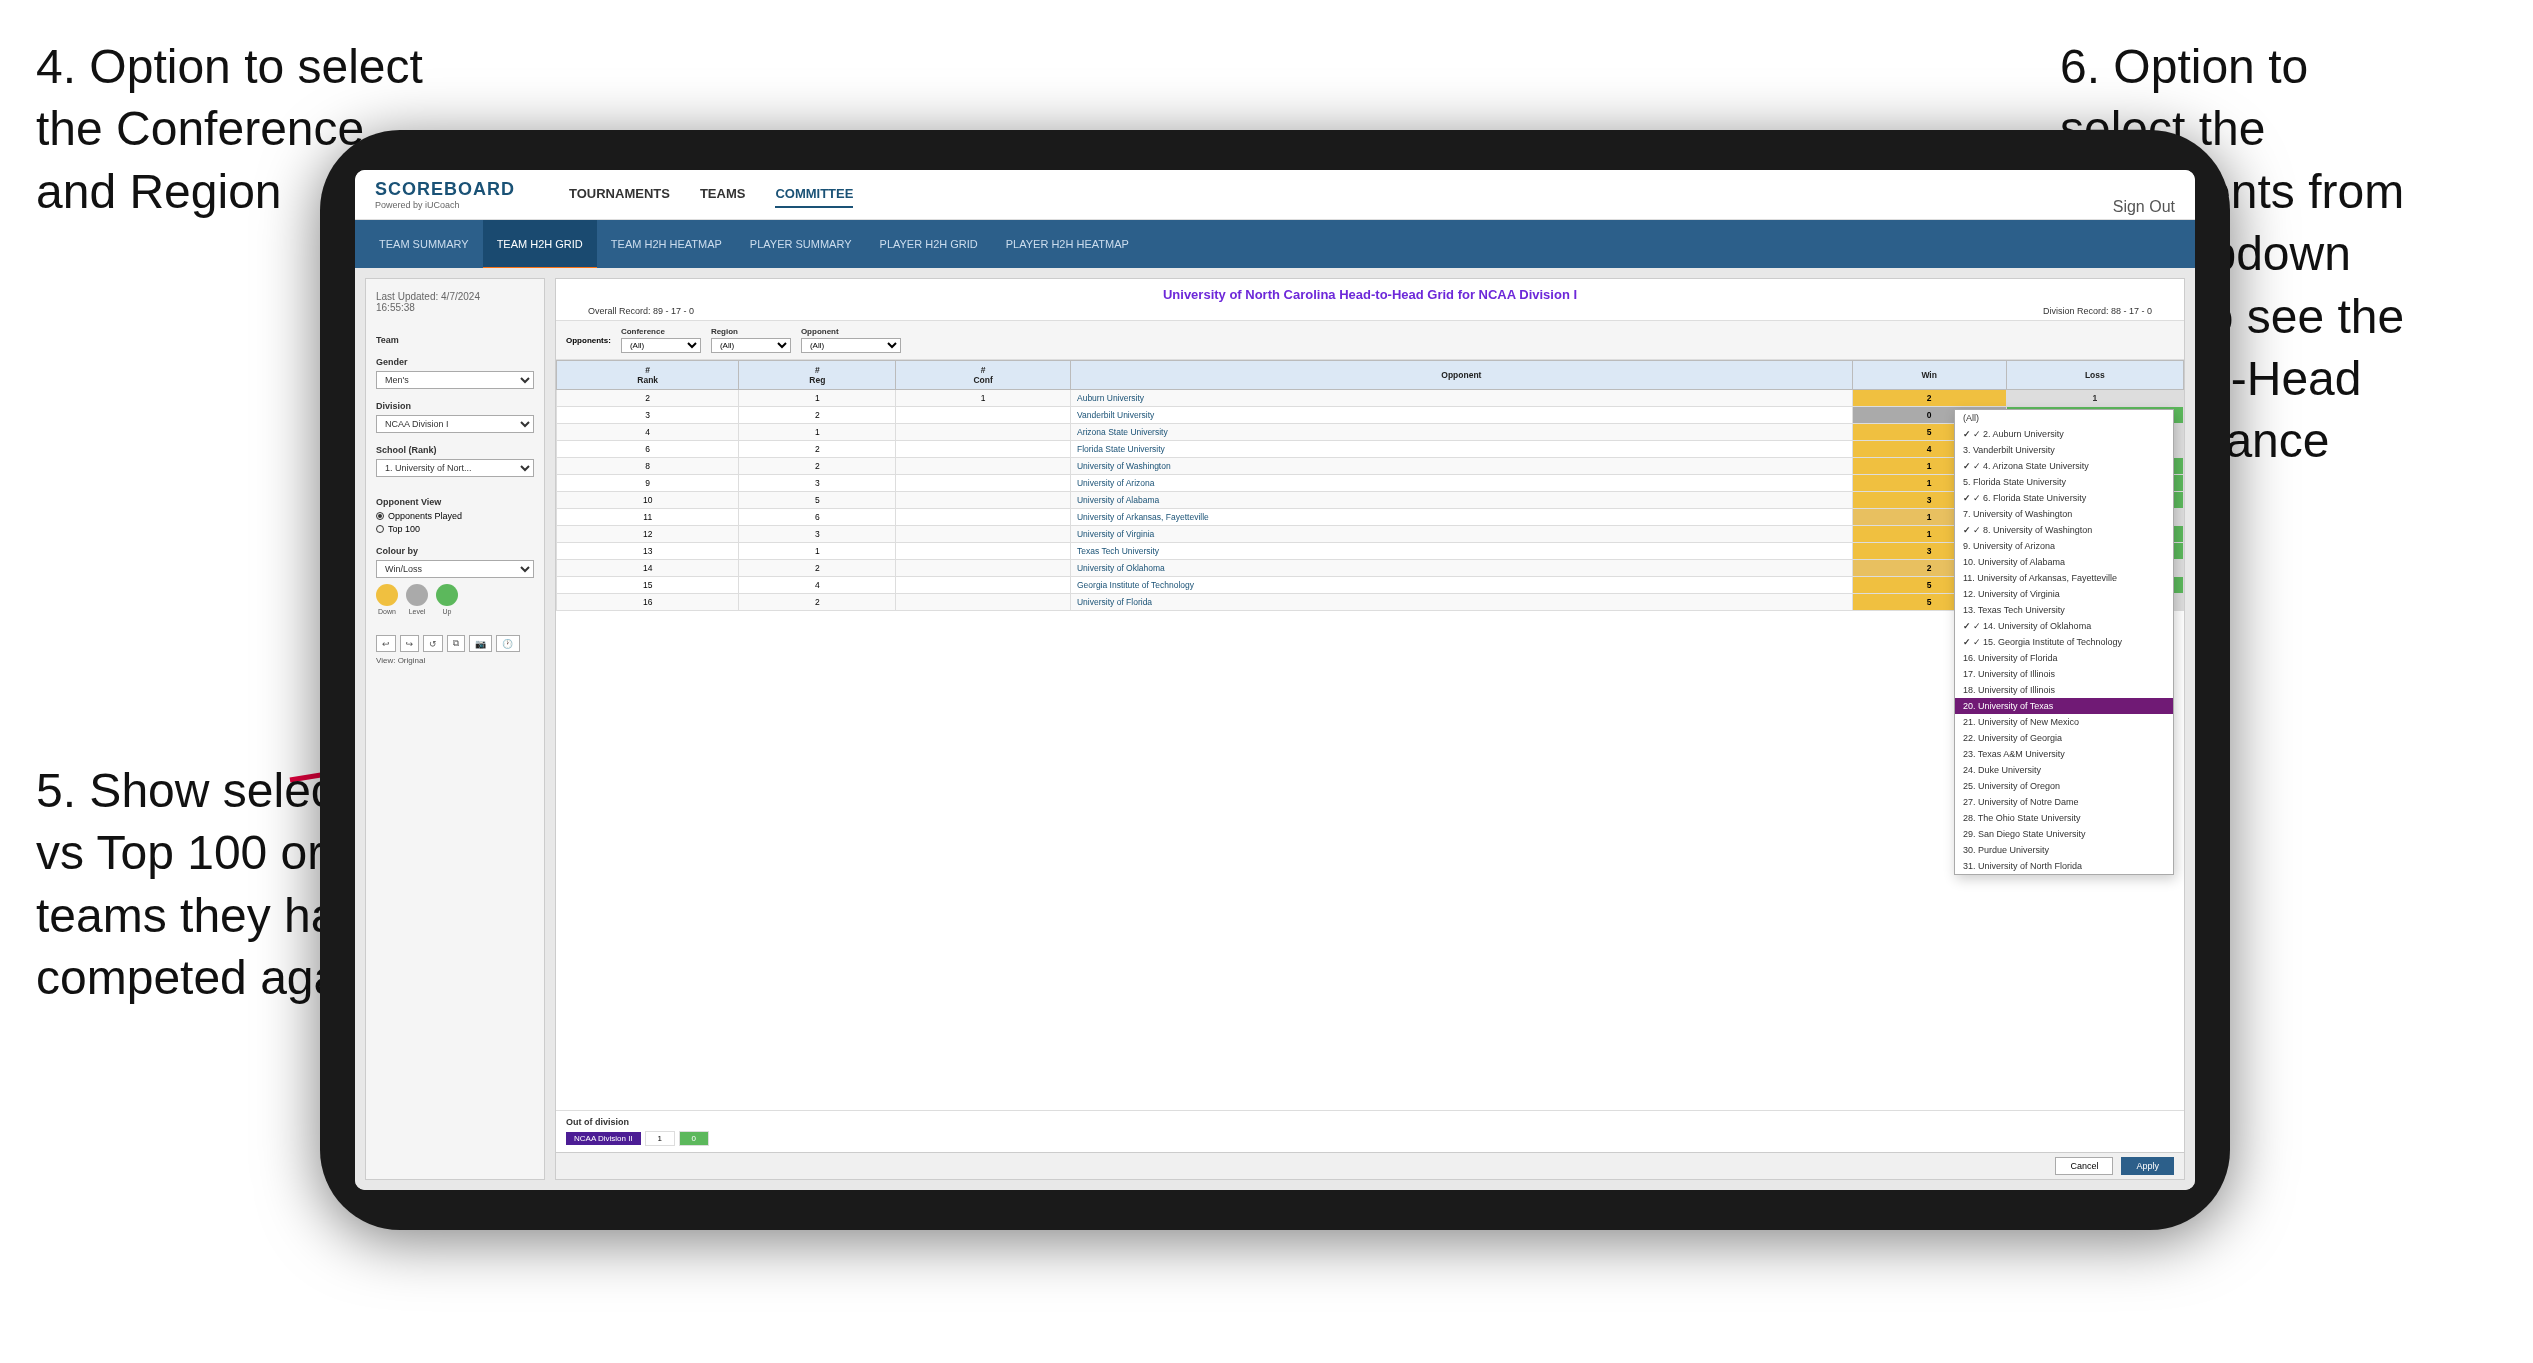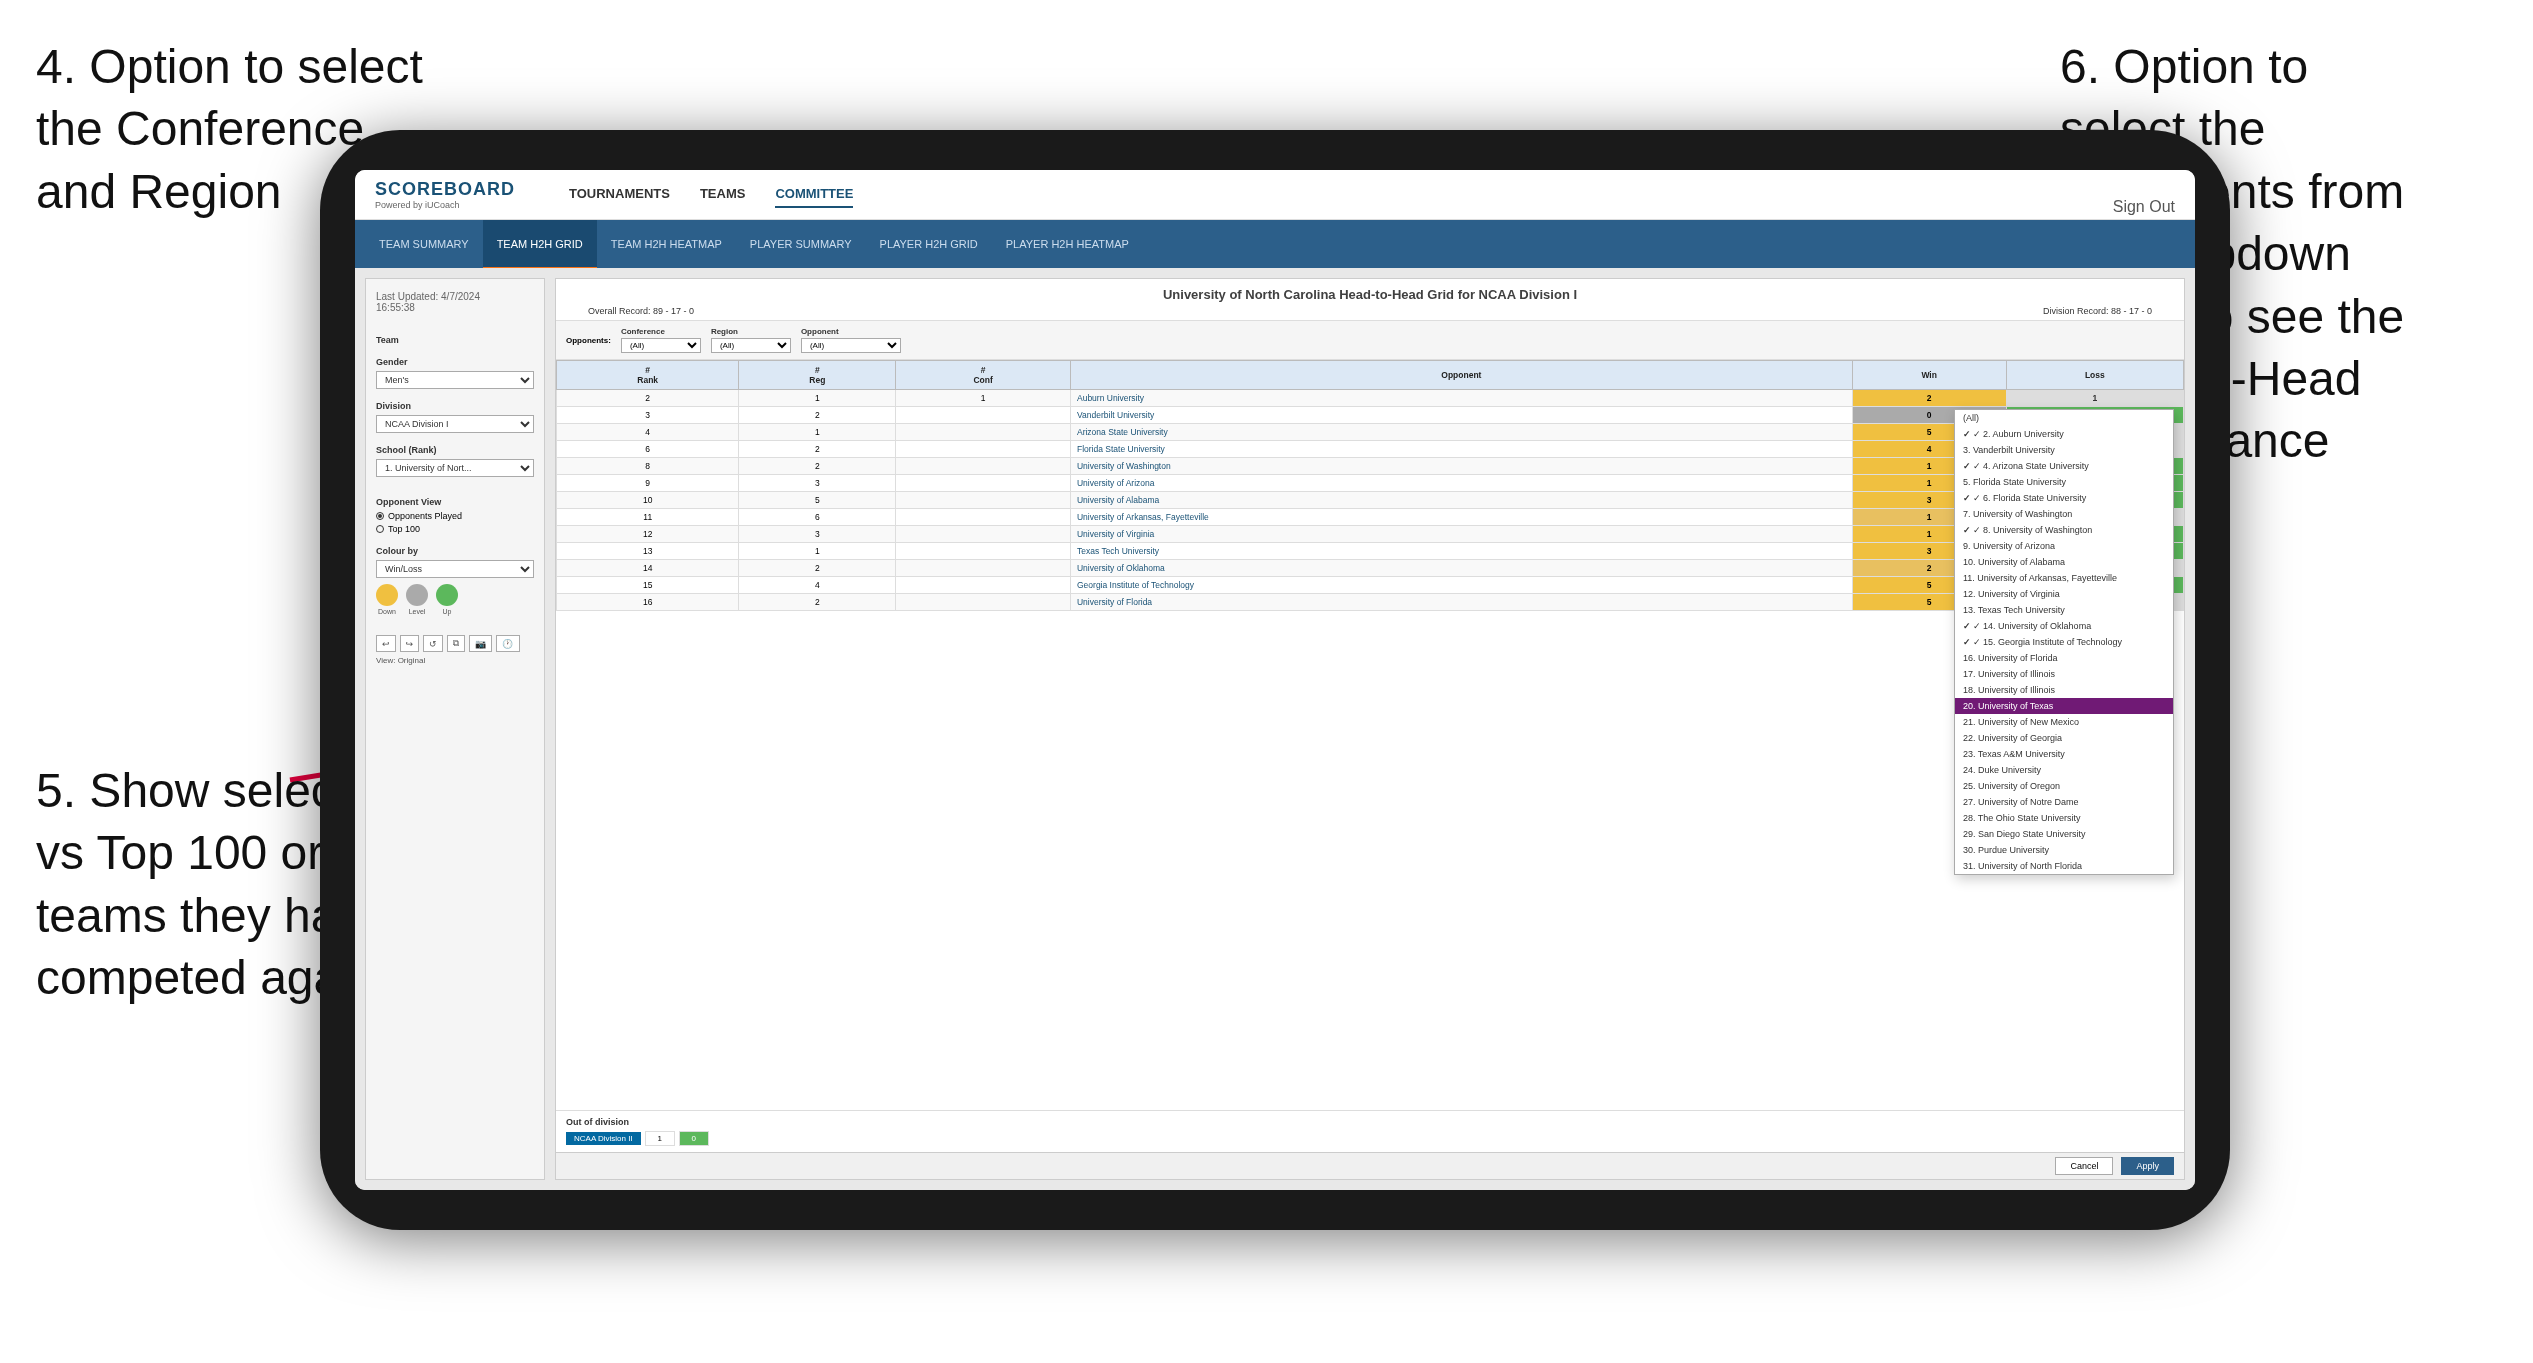--- a/index.html
+++ b/index.html
@@ -270,21 +270,21 @@
     }
 
     .grid-header {
       padding: 8px 12px 4px;
       border-bottom: 1px solid #ddd;
     }
 
     .grid-title {
       font-size: 13px;
       font-weight: 700;
-      color: #404040;
+      color: #6d28d9;
       text-align: center;
       margin-bottom: 4px;
     }
 
     .grid-records {
       display: flex;
       justify-content: space-between;
       font-size: 9px;
       color: #333;
       padding: 0 20px;
@@ -370,21 +370,21 @@
     }
 
     .out-div-row {
       display: flex;
       align-items: center;
       gap: 4px;
       font-size: 8px;
     }
 
     .out-div-name {
-      background: #0369a1;
+      background: #4c1d95;
       color: #fff;
       padding: 2px 8px;
       font-size: 8px;
     }
 
     .out-div-num {
       padding: 2px 8px;
       border: 1px solid #ddd;
       min-width: 30px;
       text-align: center;

